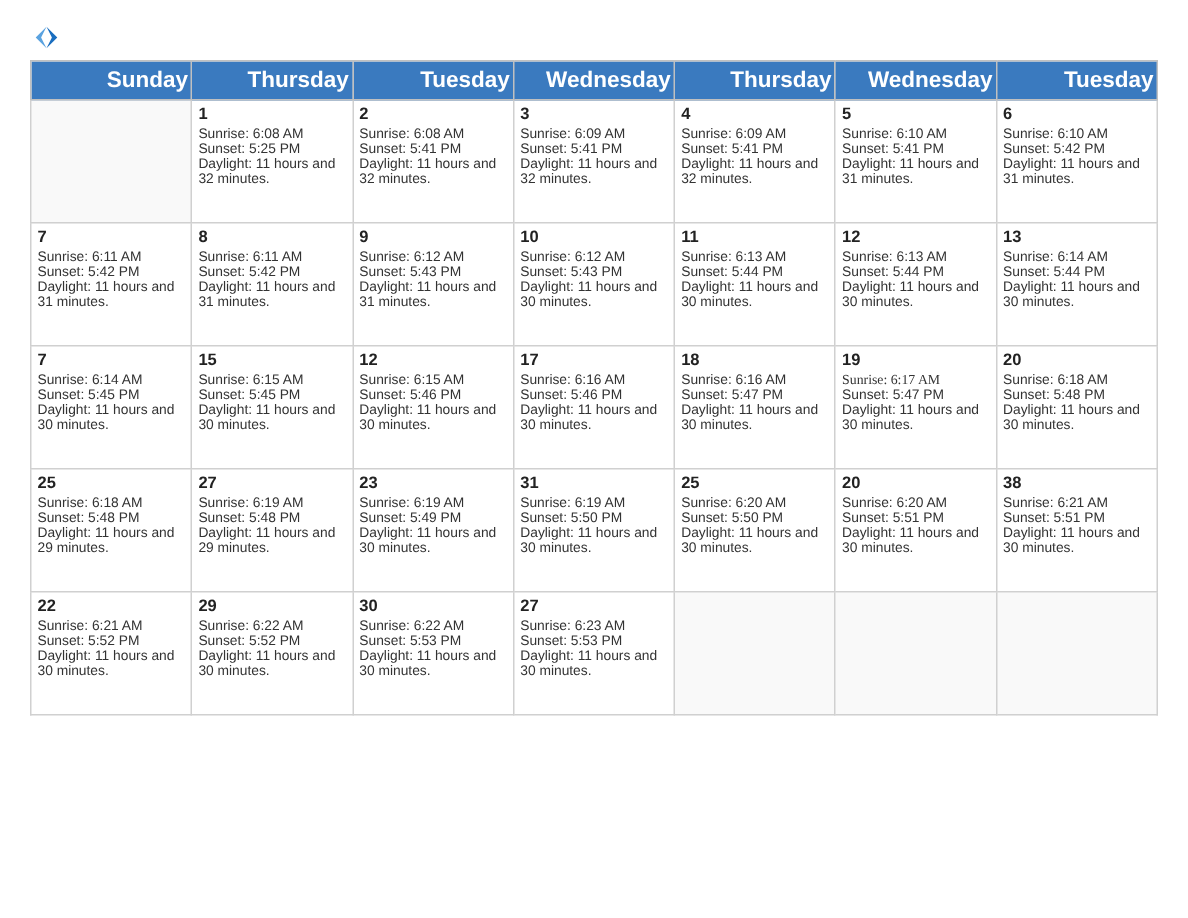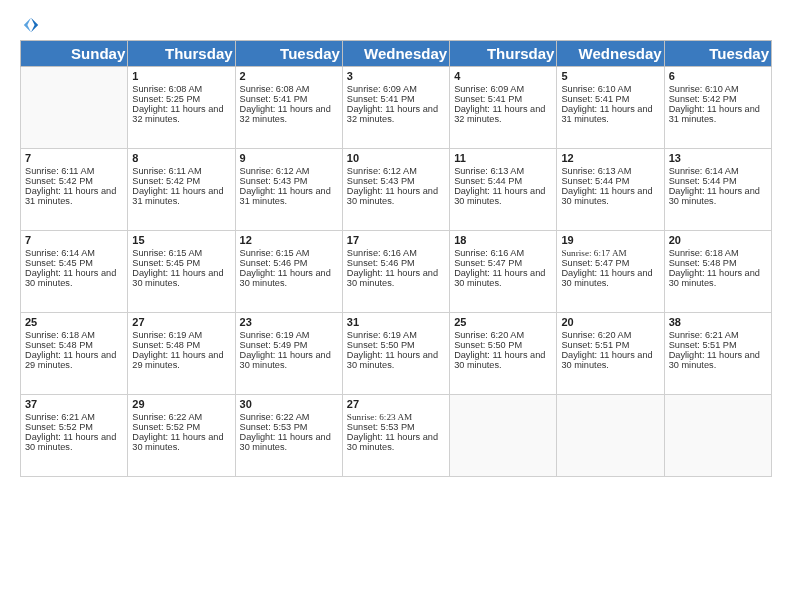--- a/index.html
+++ b/index.html
@@ -295,40 +295,40 @@
           </td>
           <td>
             <span class="day-num">38</span>
             <span style="display: block;">Sunrise: 6:21 AM</span>
             <span style="display: block;">Sunset: 5:51 PM</span>
             <span style="display: block;">Daylight: 11 hours and 30 minutes.</span>
           </td>
         </tr>
         <tr>
           <td>
-            <span class="day-num">37</span>
+            <span class="day-num">22</span>
             <span style="display: block;">Sunrise: 6:21 AM</span>
             <span style="display: block;">Sunset: 5:52 PM</span>
             <span style="display: block;">Daylight: 11 hours and 30 minutes.</span>
           </td>
           <td>
             <span class="day-num">29</span>
             <span style="display: block;">Sunrise: 6:22 AM</span>
             <span style="display: block;">Sunset: 5:52 PM</span>
             <span style="display: block;">Daylight: 11 hours and 30 minutes.</span>
           </td>
           <td>
             <span class="day-num">30</span>
             <span style="display: block;">Sunrise: 6:22 AM</span>
             <span style="display: block;">Sunset: 5:53 PM</span>
             <span style="display: block;">Daylight: 11 hours and 30 minutes.</span>
           </td>
           <td>
             <span class="day-num">27</span>
-            <span style="display: block; font-family: Liberation Serif, serif;">Sunrise: 6:23 AM</span>
+            <span style="display: block;">Sunrise: 6:23 AM</span>
             <span style="display: block;">Sunset: 5:53 PM</span>
             <span style="display: block;">Daylight: 11 hours and 30 minutes.</span>
           </td>
           <td class="empty"></td>
           <td class="empty"></td>
           <td class="empty"></td>
         </tr>
       </tbody>
   </table>
 </div>

